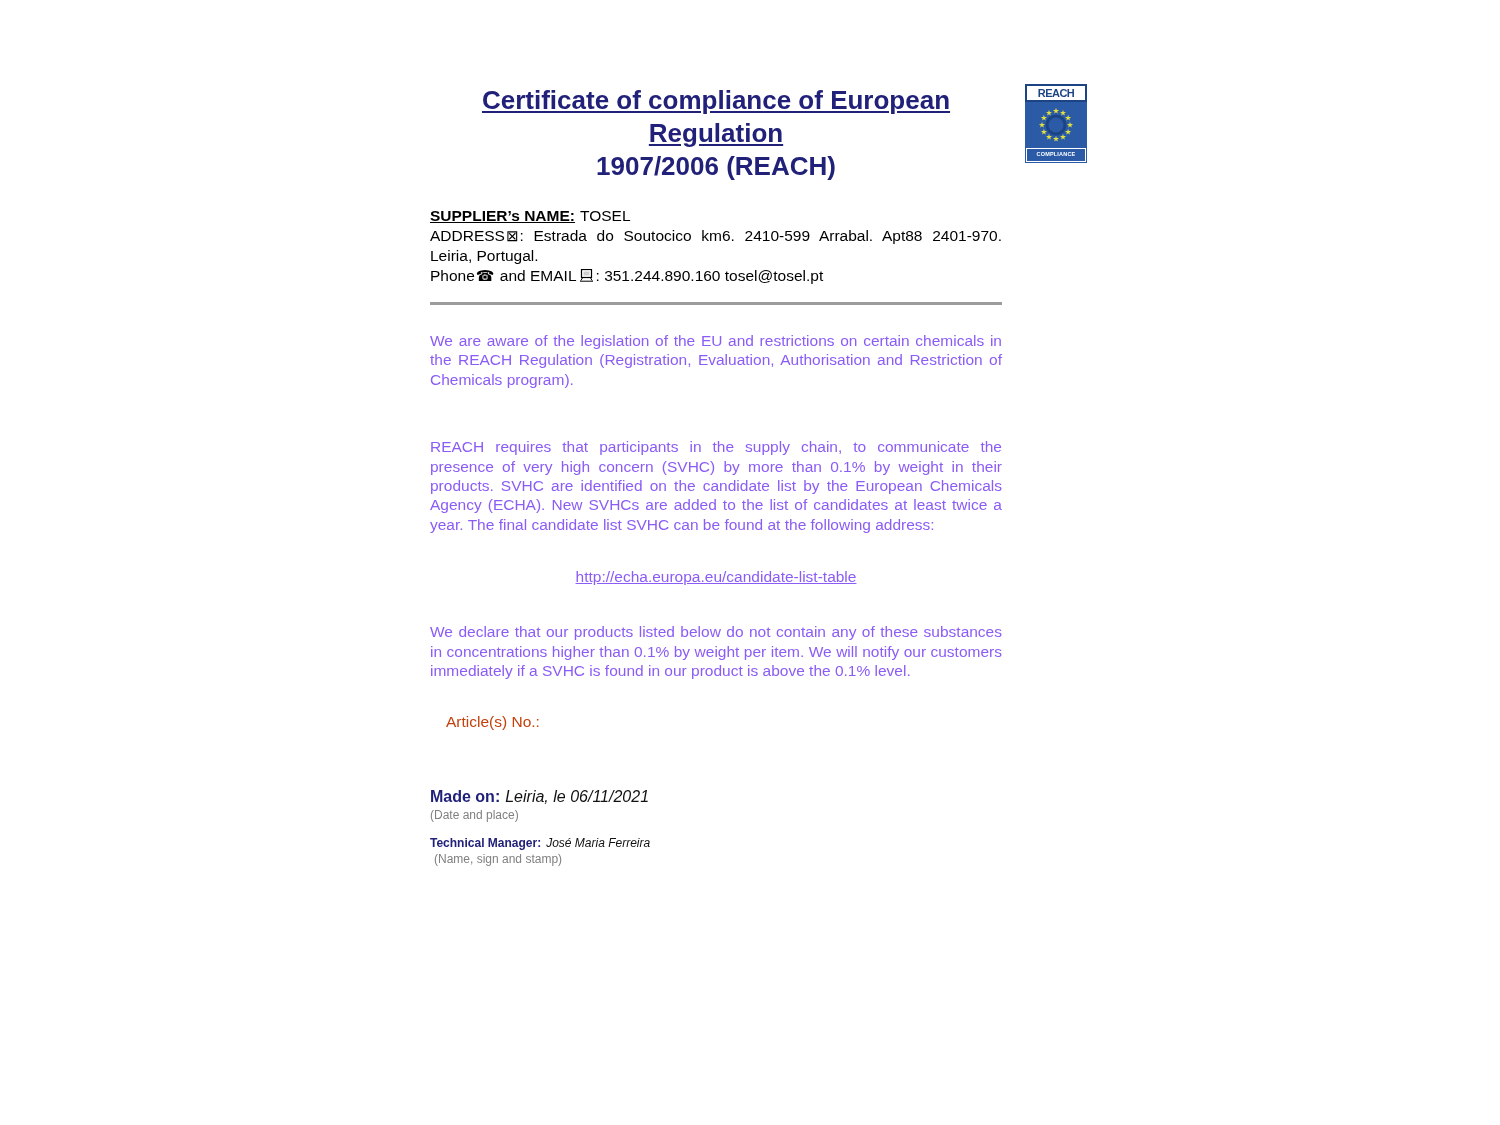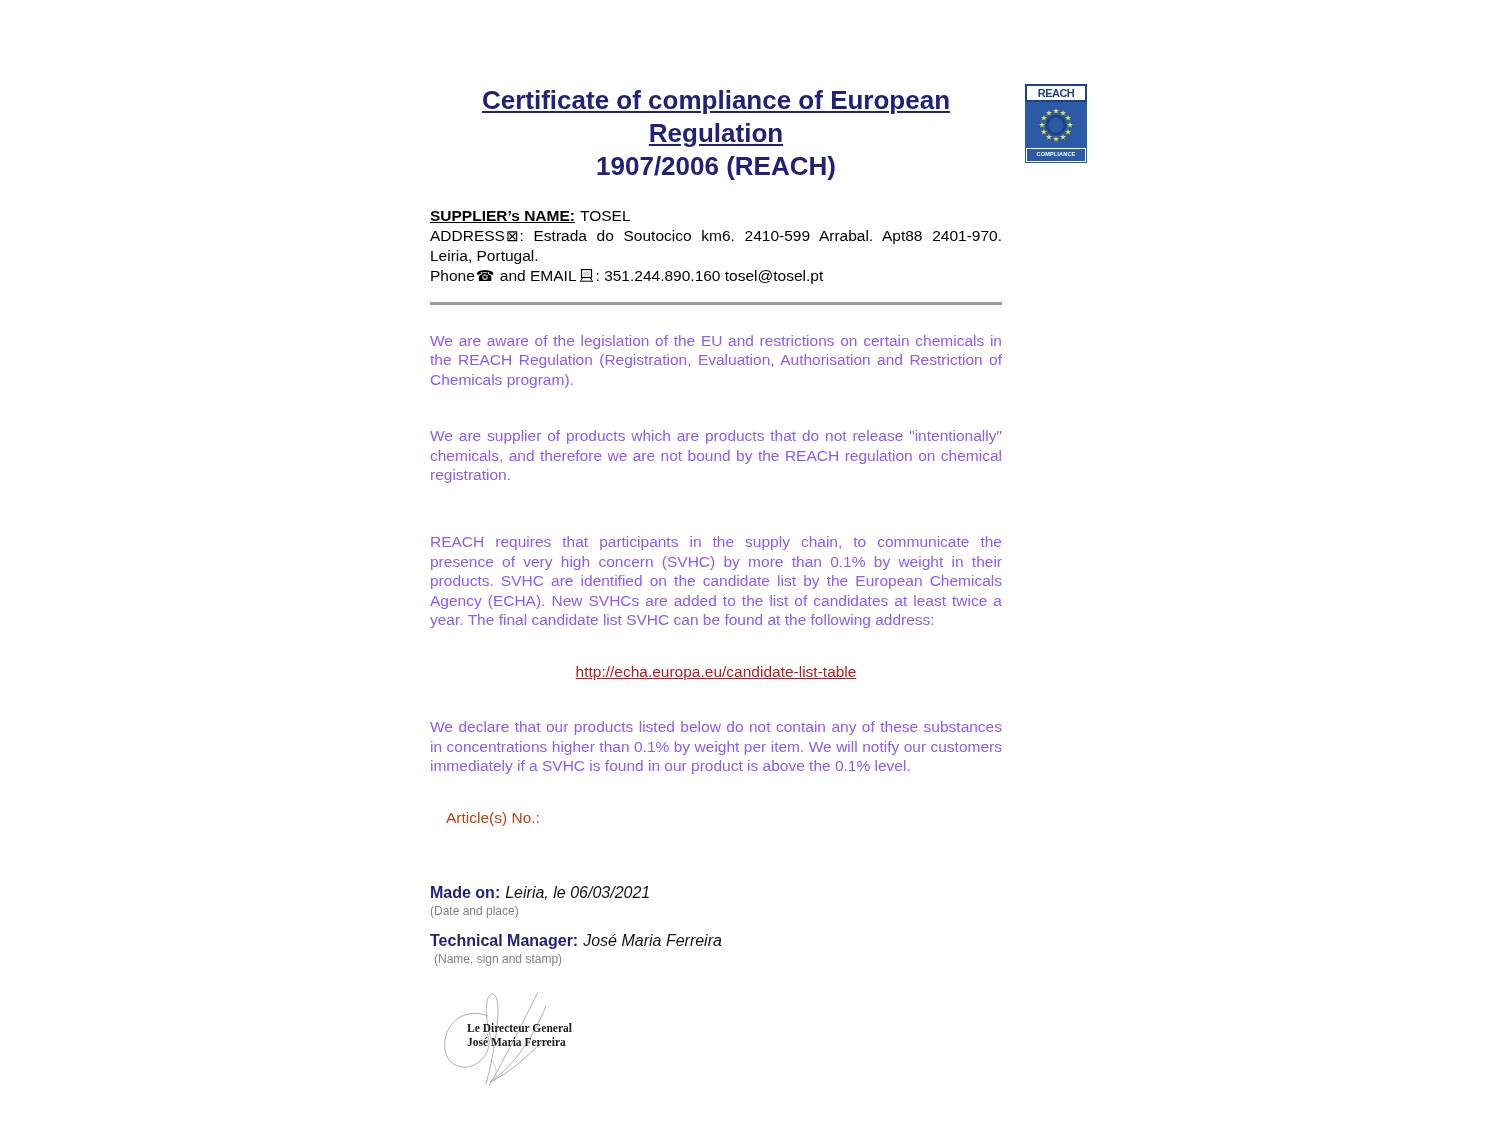--- a/index.html
+++ b/index.html
@@ -15,27 +15,27 @@
   .bold-ul{font-weight:bold;text-decoration:underline;}
   .name-val{margin-left:5px;}
   .glyph{font-size:15px;margin:0 1px;}
   .email-icon{display:inline-block;vertical-align:-1px;margin:0 2px;}
   .hr{height:3px;background:#9c9c9c;margin-top:15px;}
   .para{margin:0;margin-top:26px;font-size:15.5px;line-height:19.4px;text-align:justify;color:#8b5cf6;}
   .para.pg2{margin-top:37px;}
   .para.pg3{margin-top:48px;}
   .para.pg4{margin-top:36px;}
   .linkwrap{margin-top:34px;text-align:center;}
-  .link{color:#b91c1c;text-decoration:underline;font-size:15.5px;cursor:pointer;}
+  .link{color:#8b5cf6;text-decoration:underline;font-size:15.5px;cursor:pointer;}
   .article{margin:16px;margin-top:33px;color:#c2410c;font-size:15.5px;}
   .madeon{margin-top:57px;font-size:16px;}
   .lbl{color:#21217a;font-weight:bold;}
   .ital{font-style:italic;color:#121212;margin-left:5px;}
   .note{font-size:12px;color:#808080;margin-top:2px;}
-  .manager{margin-top:14px;font-size:16px;}
+  .manager{margin-top:14px;font-size:12px;}
   .note.n2{margin-left:4px;}
   .sig{position:relative;margin-top:24px;margin-left:2px;width:180px;height:112px;}
   .sig svg{position:absolute;left:0;top:0;}
   .stamp{
     position:absolute;left:35px;top:31px;
     font-family:"Liberation Serif",serif;font-size:11.5px;font-weight:bold;
     color:#1a1a1a;line-height:14px;white-space:nowrap;
   }
   
   .logo{position:absolute;left:1025px;top:84px;width:62px;height:79px;}
@@ -67,58 +67,40 @@
     <p><span>Phone</span><span class="glyph">☎</span><span> and EMAIL</span><span class="email-icon"><svg width="15" height="13" viewBox="0 0 15 13">
             <rect x="2.5" y="0.5" width="10" height="8" fill="none" stroke="#000" stroke-width="1.2"></rect>
             <rect x="4.5" y="2.5" width="6" height="4" fill="#cfcfcf"></rect>
             <path d="M1 12.2 h13 M3.4 9 l-1.6 2.6 M11.6 9 l1.6 2.6" stroke="#000" stroke-width="1" fill="none"></path>
           </svg></span><span>: 351.244.890.160 tosel@tosel.pt</span></p>
   </div>
 
   <div class="hr"></div>
 
   <p class="para pg1">We are aware of the legislation of the EU and restrictions on certain chemicals in the REACH Regulation (Registration, Evaluation, Authorisation and Restriction of Chemicals program).</p>
-  <p class="para pg2">We are supplier of products which are products that do not release "intentionally" chemicals, and therefore we are not bound by the REACH regulation on chemical registration.</p>
   <p class="para pg3">REACH requires that participants in the supply chain, to communicate the presence of very high concern (SVHC) by more than 0.1% by weight in their products. SVHC are identified on the candidate list by the European Chemicals Agency (ECHA). New SVHCs are added to the list of candidates at least twice a year. The final candidate list SVHC can be found at the following address:</p>
 
   <div class="linkwrap">
     <span class="link">http://echa.europa.eu/candidate-list-table</span>
   </div>
 
   <p class="para pg4">We declare that our products listed below do not contain any of these substances in concentrations higher than 0.1% by weight per item. We will notify our customers immediately if a SVHC is found in our product is above the 0.1% level.</p>
 
   <p class="article">Article(s) No.:</p>
 
   <div class="madeon">
-    <span class="lbl">Made on:</span><span class="ital">Leiria, le 06/03/2021</span>
+    <span class="lbl">Made on:</span><span class="ital">Leiria, le 06/11/2021</span>
   </div>
   <div class="note">(Date and place)</div>
 
   <div class="manager">
     <span class="lbl">Technical Manager:</span><span class="ital">José Maria Ferreira</span>
   </div>
   <div class="note n2">(Name, sign and stamp)</div>
 
-  <div class="sig">
-    <svg width="180" height="112" viewBox="0 0 180 112">
-      <g fill="none" stroke="#aeaeae" stroke-width="1">
-        <path d="M62 58 C 50 25, 54 2, 61 4 C 69 7, 67 35, 58 78 C 55 92, 52 98, 55 90"></path>
-        <path d="M56 26 C 30 16, 10 36, 13 60 C 16 80, 42 84, 54 64 C 58 56, 58 48, 55 44"></path>
-        <path d="M106 2 C 92 30, 72 70, 57 96"></path>
-        <path d="M114 16 C 102 46, 82 76, 58 92 C 76 84, 96 66, 110 52"></path>
-      </g>
-      <g fill="none" stroke="#bdbdbd" stroke-width="0.8">
-        <path d="M60 70 C 64 78, 66 84, 62 92"></path>
-      </g>
-    </svg>
-    <div class="stamp">
-      <div>Le Directeur General</div>
-      <div>José Maria Ferreira</div>
-    </div>
-  </div>
 
 </div>
 
 <div class="logo">
   <div class="logo-top">REACH</div>
   <div class="logo-mid">
     <svg width="44" height="44" viewBox="0 0 44 44">
       <circle cx="22" cy="22" r="9" fill="none" stroke="#1c4484" stroke-width="3"></circle>
       <defs>
         <path id="st" d="M0,-3.2 L0.73,-1.01 L3.04,-0.99 L1.19,0.39 L1.88,2.59 L0,1.25 L-1.88,2.59 L-1.19,0.39 L-3.04,-0.99 L-0.73,-1.01 Z" fill="#e3e23c"></path>

